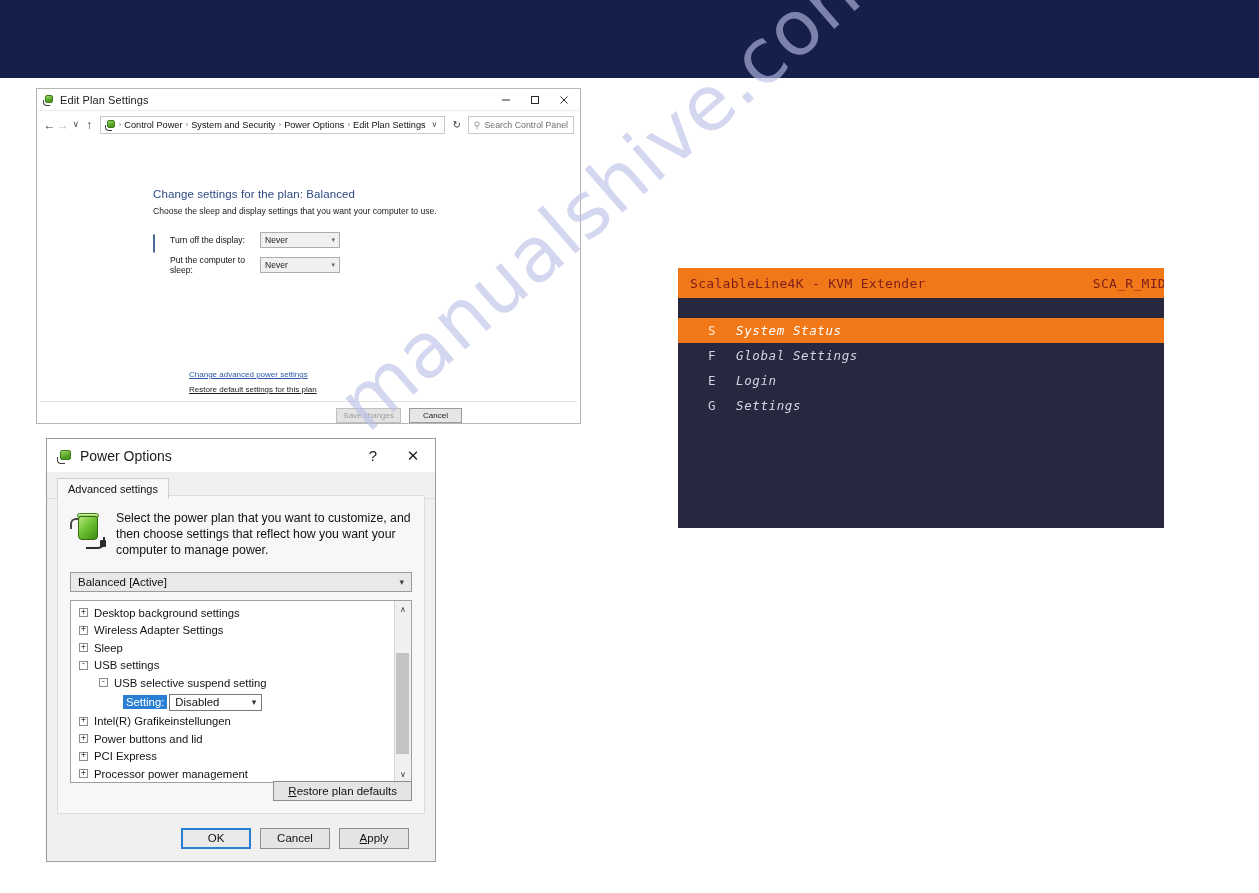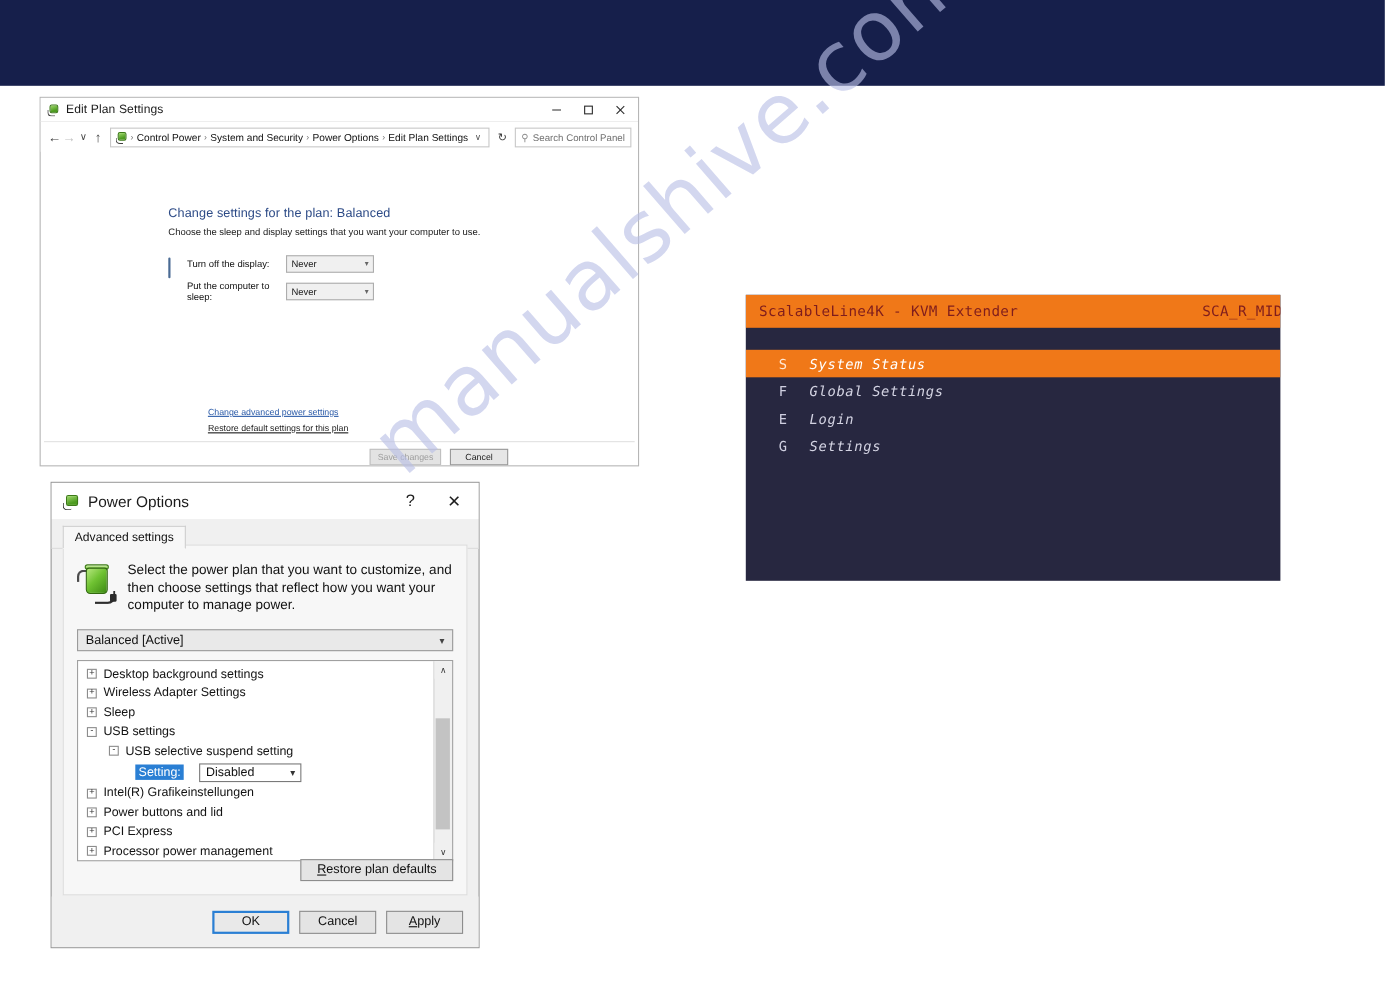--- a/index.html
+++ b/index.html
@@ -232,21 +232,21 @@
   .texp span{position:relative;top:-1px;font-family:"DejaVu Sans Mono",monospace;font-size:8px;}
   .ind0{padding-left:8px;}
   .ind1{padding-left:28px;}
   .setting-row{
     height:21px;display:flex;align-items:center;padding-left:52px;
   }
   .setting-lbl{
     background:#2a7fd4;color:#ffffff;font-size:11.3px;padding:1px 3px;
   }
   .setting-combo{
-    margin-left:14px;width:93px;height:17px;border:1px solid #7a7a7a;background:#fff;
+    margin-left:2px;width:93px;height:17px;border:1px solid #7a7a7a;background:#fff;
     display:flex;align-items:center;justify-content:space-between;padding:0 5px;
     box-sizing:border-box;
   }
   .setting-combo .val{font-size:11.3px;color:#111;}
   .setting-combo .cv{font-size:9px;color:#333;}
 
   .vscroll{
     width:16px;flex:0 0 auto;background:#f0f0f0;border-left:1px solid #d4d4d4;
     position:relative;
   }
@@ -263,21 +263,21 @@
   .restore-wrap{
     position:absolute;right:12px;bottom:12px;
   }
   .btn2{
     height:20px;border:1px solid #8d8d8d;background:#e4e4e4;font-size:11.5px;color:#111;
     display:flex;align-items:center;justify-content:center;padding:0 14px;box-sizing:border-box;
   }
   .btn2 u{text-decoration:underline;}
   .win2-footer{
     position:absolute;left:0;right:0;bottom:0;height:46px;display:flex;
-    align-items:center;justify-content:flex-end;gap:9px;padding-right:14px;
+    align-items:center;justify-content:flex-end;gap:9px;padding-right:26px;
     background:#f0f0f0;
   }
   .btn3{
     width:70px;height:21px;border:1px solid #8d8d8d;background:#e4e4e4;font-size:11.5px;
     color:#111;display:flex;align-items:center;justify-content:center;box-sizing:border-box;
   }
   .btn3.default{border:2px solid #2a7fd4;background:#e9e9e9;}
 
   
   .kvm{

